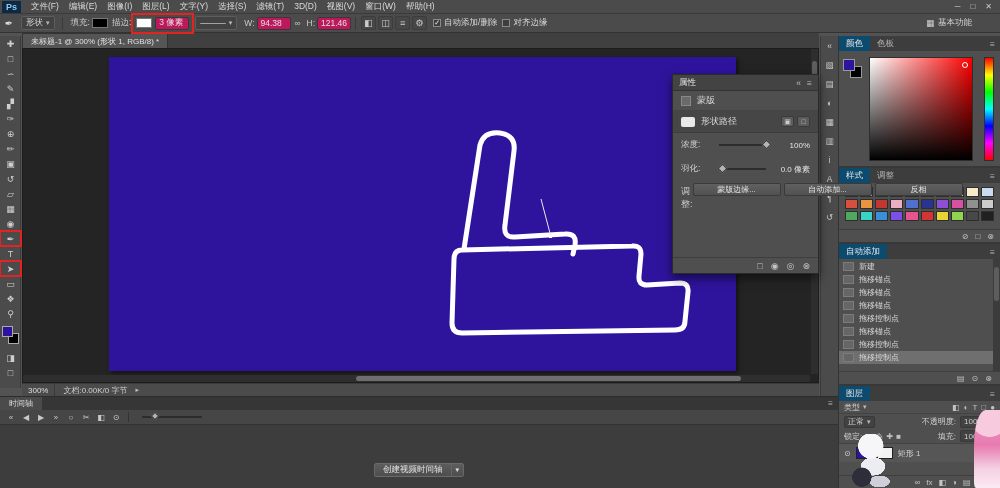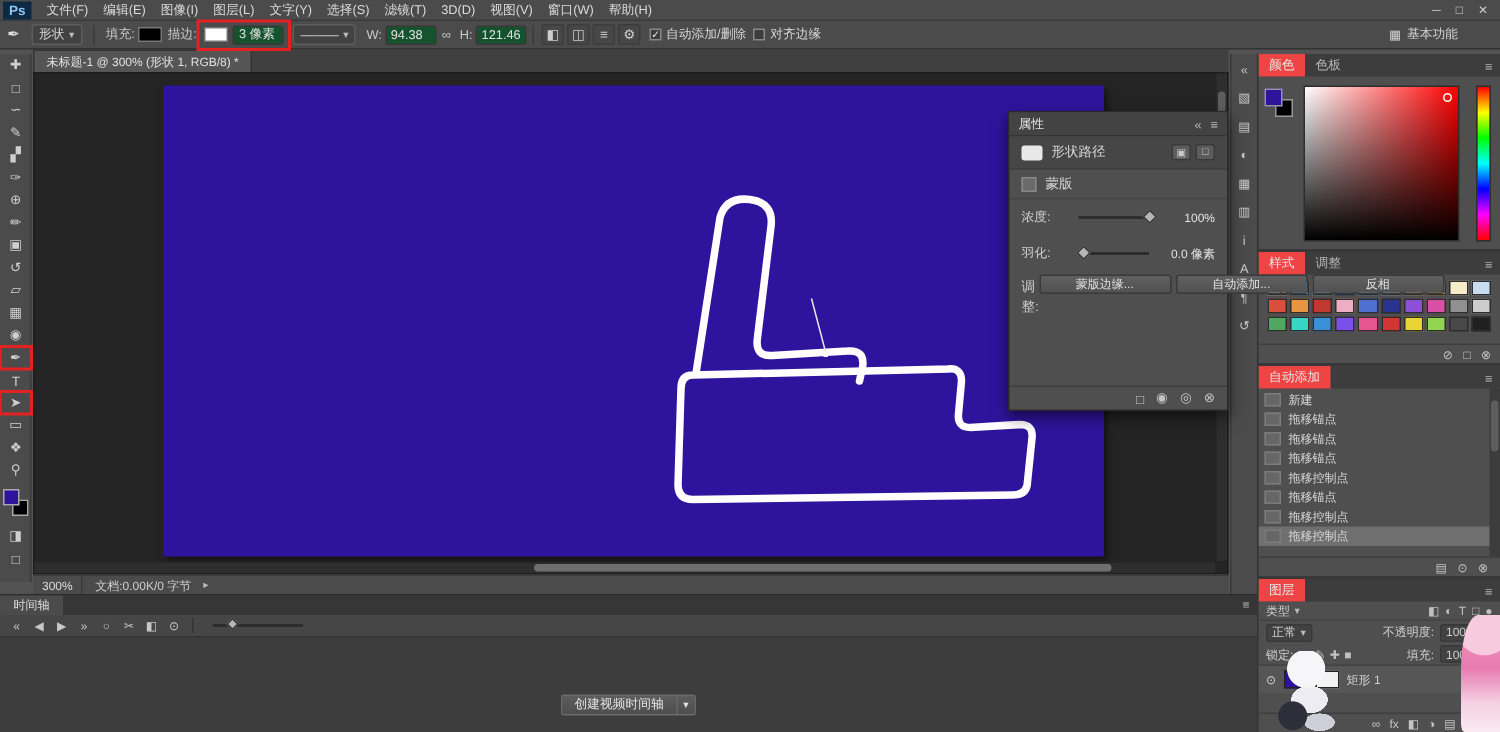--- a/index.html
+++ b/index.html
@@ -17,21 +17,21 @@
   .optionsbar { position:absolute; left:0; top:14px; width:1000px; height:19px; background:#4b4b4b; border-bottom:1px solid #333; display:flex; align-items:center; font-size:8.5px; z-index:6; }
   .ob-toolicon { width:18px; text-align:center; color:#ddd; font-size:10px; }
   .dd { display:flex; align-items:center; gap:3px; background:#424242; border:1px solid #5d5d5d; border-radius:2px; height:14px; padding:0 4px; margin:0 3px; }
   .caret { font-size:7px; color:#bbb; }
   .obsep { width:1px; height:13px; background:#3a3a3a; margin:0 4px; }
   .oblabel { margin:0 2px 0 4px; color:#c9c9c9; }
   .swatchbox { width:16px; height:10px; border:1px solid #777; background:#000; }
   .swatchbox.white { background:#fff; }
   .redbox { outline:2px solid var(--annot,#e22); outline-offset:0; }
   .obgroup { display:flex; align-items:center; height:17px; padding:0 3px; gap:3px; }
-  .valbox { background:#14532d; border:1px solid #383838; border-radius:2px; height:13px; min-width:34px; padding:0 3px; display:flex; align-items:center; color:#e0e0e0; }
+  .valbox { background:#be185d; border:1px solid #383838; border-radius:2px; height:13px; min-width:34px; padding:0 3px; display:flex; align-items:center; color:#e0e0e0; }
   .obicon { width:15px; height:14px; display:flex; align-items:center; justify-content:center; background:#474747; border:1px solid #3c3c3c; border-radius:2px; color:#ccc; font-size:9px; margin:0 1px; }
   .cb { width:8px; height:8px; border:1px solid #8a8a8a; background:#3d3d3d; display:inline-flex; align-items:center; justify-content:center; font-size:7px; color:#eee; margin:0 3px 0 5px; }
   .workspace { margin-left:auto; margin-right:28px; display:flex; align-items:center; gap:4px; color:#d2d2d2; }
 
   
   .tabbar { position:absolute; left:22px; top:33px; width:797px; height:15px; background:#404040; display:flex; z-index:2; }
   .doctab { background:#555; border:1px solid #333; border-bottom:none; padding:0 8px; display:flex; align-items:center; font-size:8px; color:#e0e0e0; }
 
   
   .canvas-area { position:absolute; left:22px; top:48px; width:797px; height:335px; background:#242424; border:1px solid #1d1d1d; z-index:1; }
@@ -78,21 +78,21 @@
 
   
   .rightstrip { position:absolute; left:820px; top:36px; width:18px; height:360px; background:#4b4b4b; border-left:1px solid #3a3a3a; z-index:2; display:flex; flex-direction:column; align-items:center; padding-top:4px; gap:7px; }
   .stripicon { width:14px; height:12px; display:flex; align-items:center; justify-content:center; color:#c8c8c8; font-size:8.5px; }
 
   
   .rightcol { position:absolute; left:838px; top:36px; width:162px; height:452px; z-index:2; }
   .panel { position:relative; background:#4f4f4f; border-left:1px solid #333; border-bottom:2px solid #383838; overflow:hidden; }
   .ptabs { height:15px; background:#3d3d3d; display:flex; align-items:stretch; font-size:8.5px; }
   .ptab { padding:0 7px; display:flex; align-items:center; color:#b5b5b5; }
-  .ptab.active { background:#ef4444; color:#e6e6e6; }
+  .ptab.active { background:#0c4a6e; color:#e6e6e6; }
   .pmenu { margin-left:auto; padding:0 5px; display:flex; align-items:center; color:#b5b5b5; }
 
   .panel.color { height:132px; }
   .cwrap { position:relative; height:117px; }
   .cfg { position:absolute; left:4px; top:8px; width:22px; height:22px; }
   .cfg .f { position:absolute; left:0; top:0; width:12px; height:12px; border:1px solid #999; z-index:2; }
   .cfg .b { position:absolute; left:7px; top:7px; width:12px; height:12px; border:1px solid #999; background:#000; }
   .gradbox { position:absolute; left:30px; top:6px; width:104px; height:104px; border:1px solid #2e2e2e;
     background-image:linear-gradient(to bottom, rgba(0,0,0,0), #000), linear-gradient(to right, #fff, #f00); }
   .gmark { position:absolute; right:4px; top:4px; width:6px; height:6px; border:1px solid #fff; border-radius:50%; }
@@ -334,31 +334,31 @@
 </div>
 
 <div class="props">
   <div class="phead">
     <span>属性</span>
     <span class="hicons">
       <span>«</span>
       <span>≡</span>
     </span>
   </div>
+  <div class="prow mask">
+    <span class="micon"></span>
+    <span>蒙版</span>
+  </div>
   <div class="prow pathrow">
     <span class="vicon"></span>
     <span>形状路径</span>
     <span class="rbtns">
       <span class="rbtn">▣</span>
       <span class="rbtn">□</span>
     </span>
-  </div>
-  <div class="prow mask">
-    <span class="micon"></span>
-    <span>蒙版</span>
   </div>
   <div class="prow sliderrow">
     <span class="plabel">浓度:</span>
     <span class="slider">
         <span class="knob" style="left:93%"></span>
       </span>
     <span class="pval">100%</span>
   </div>
   <div class="prow sliderrow">
     <span class="plabel">羽化:</span>

